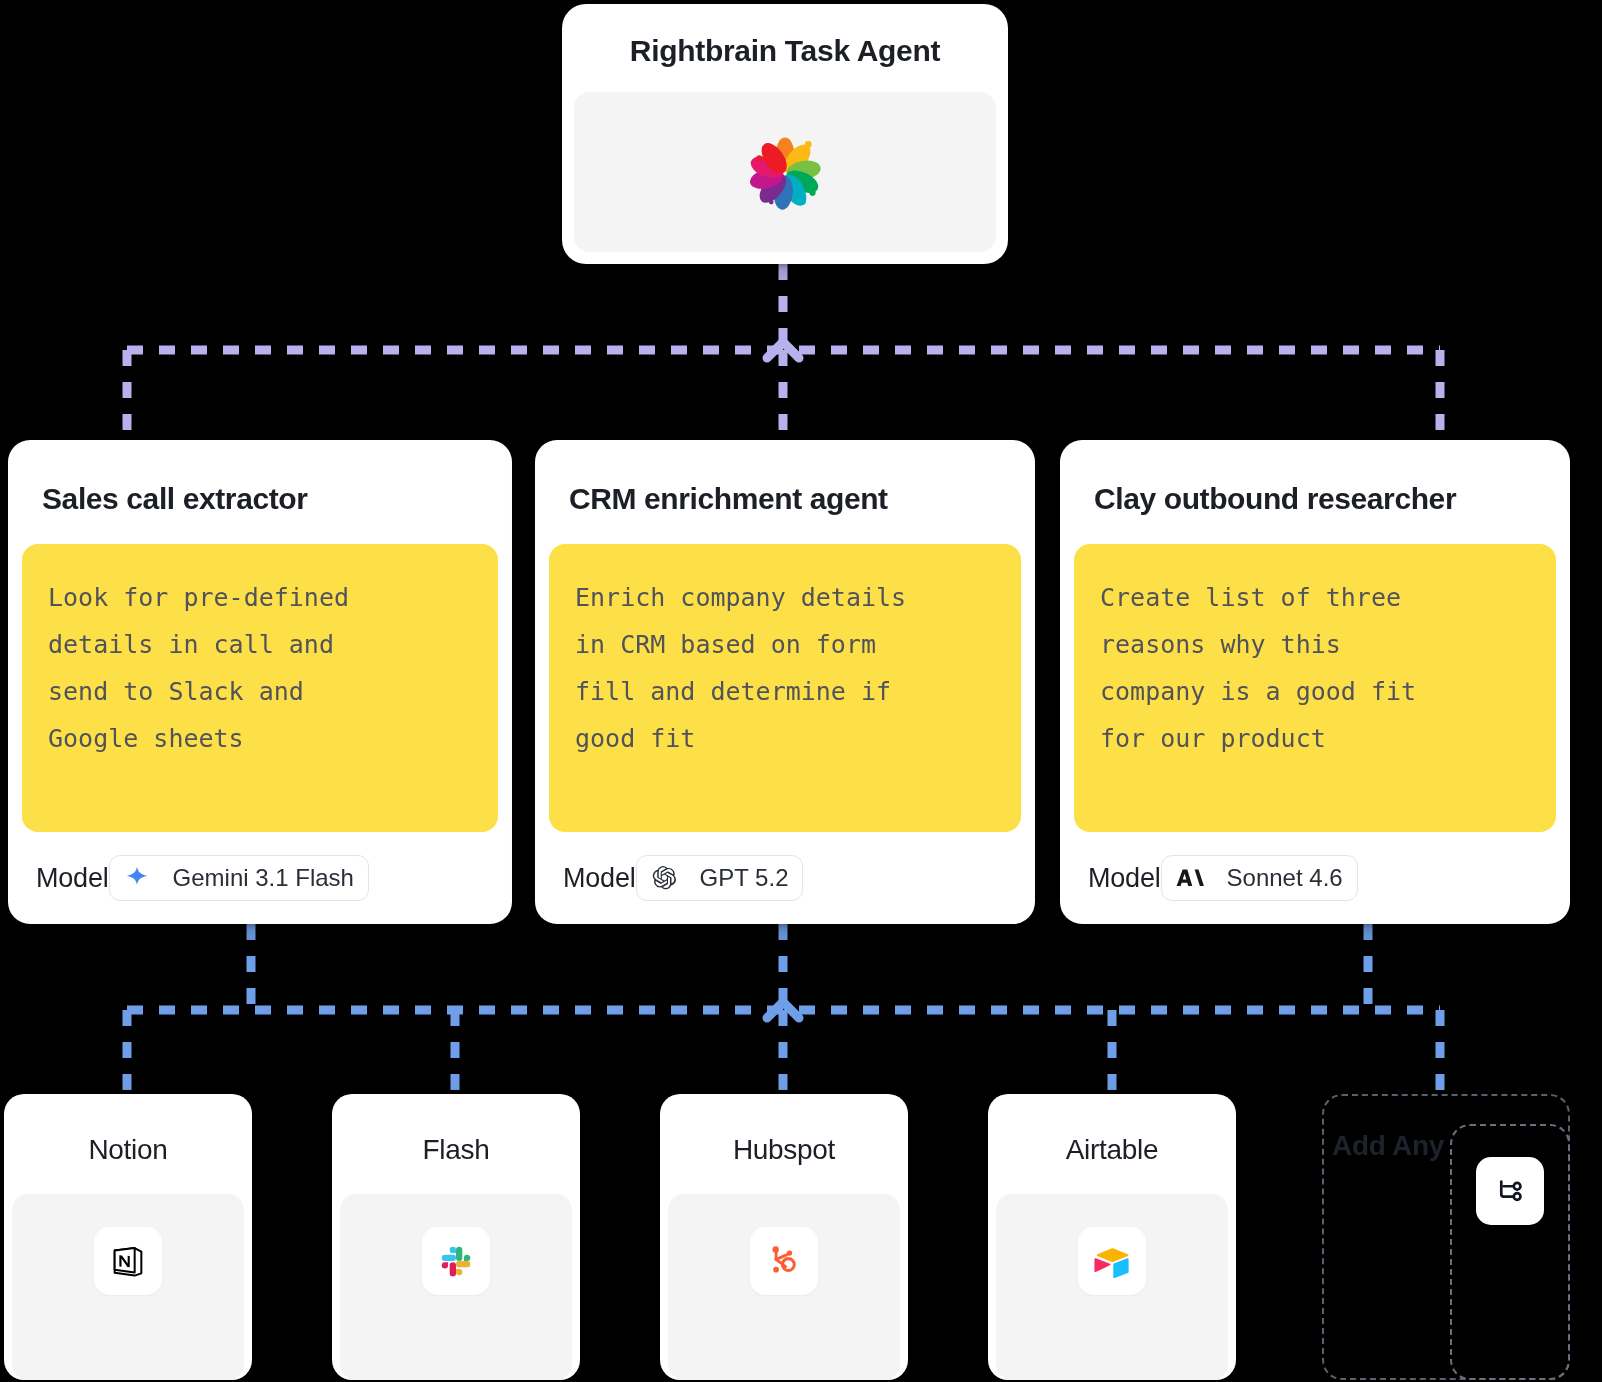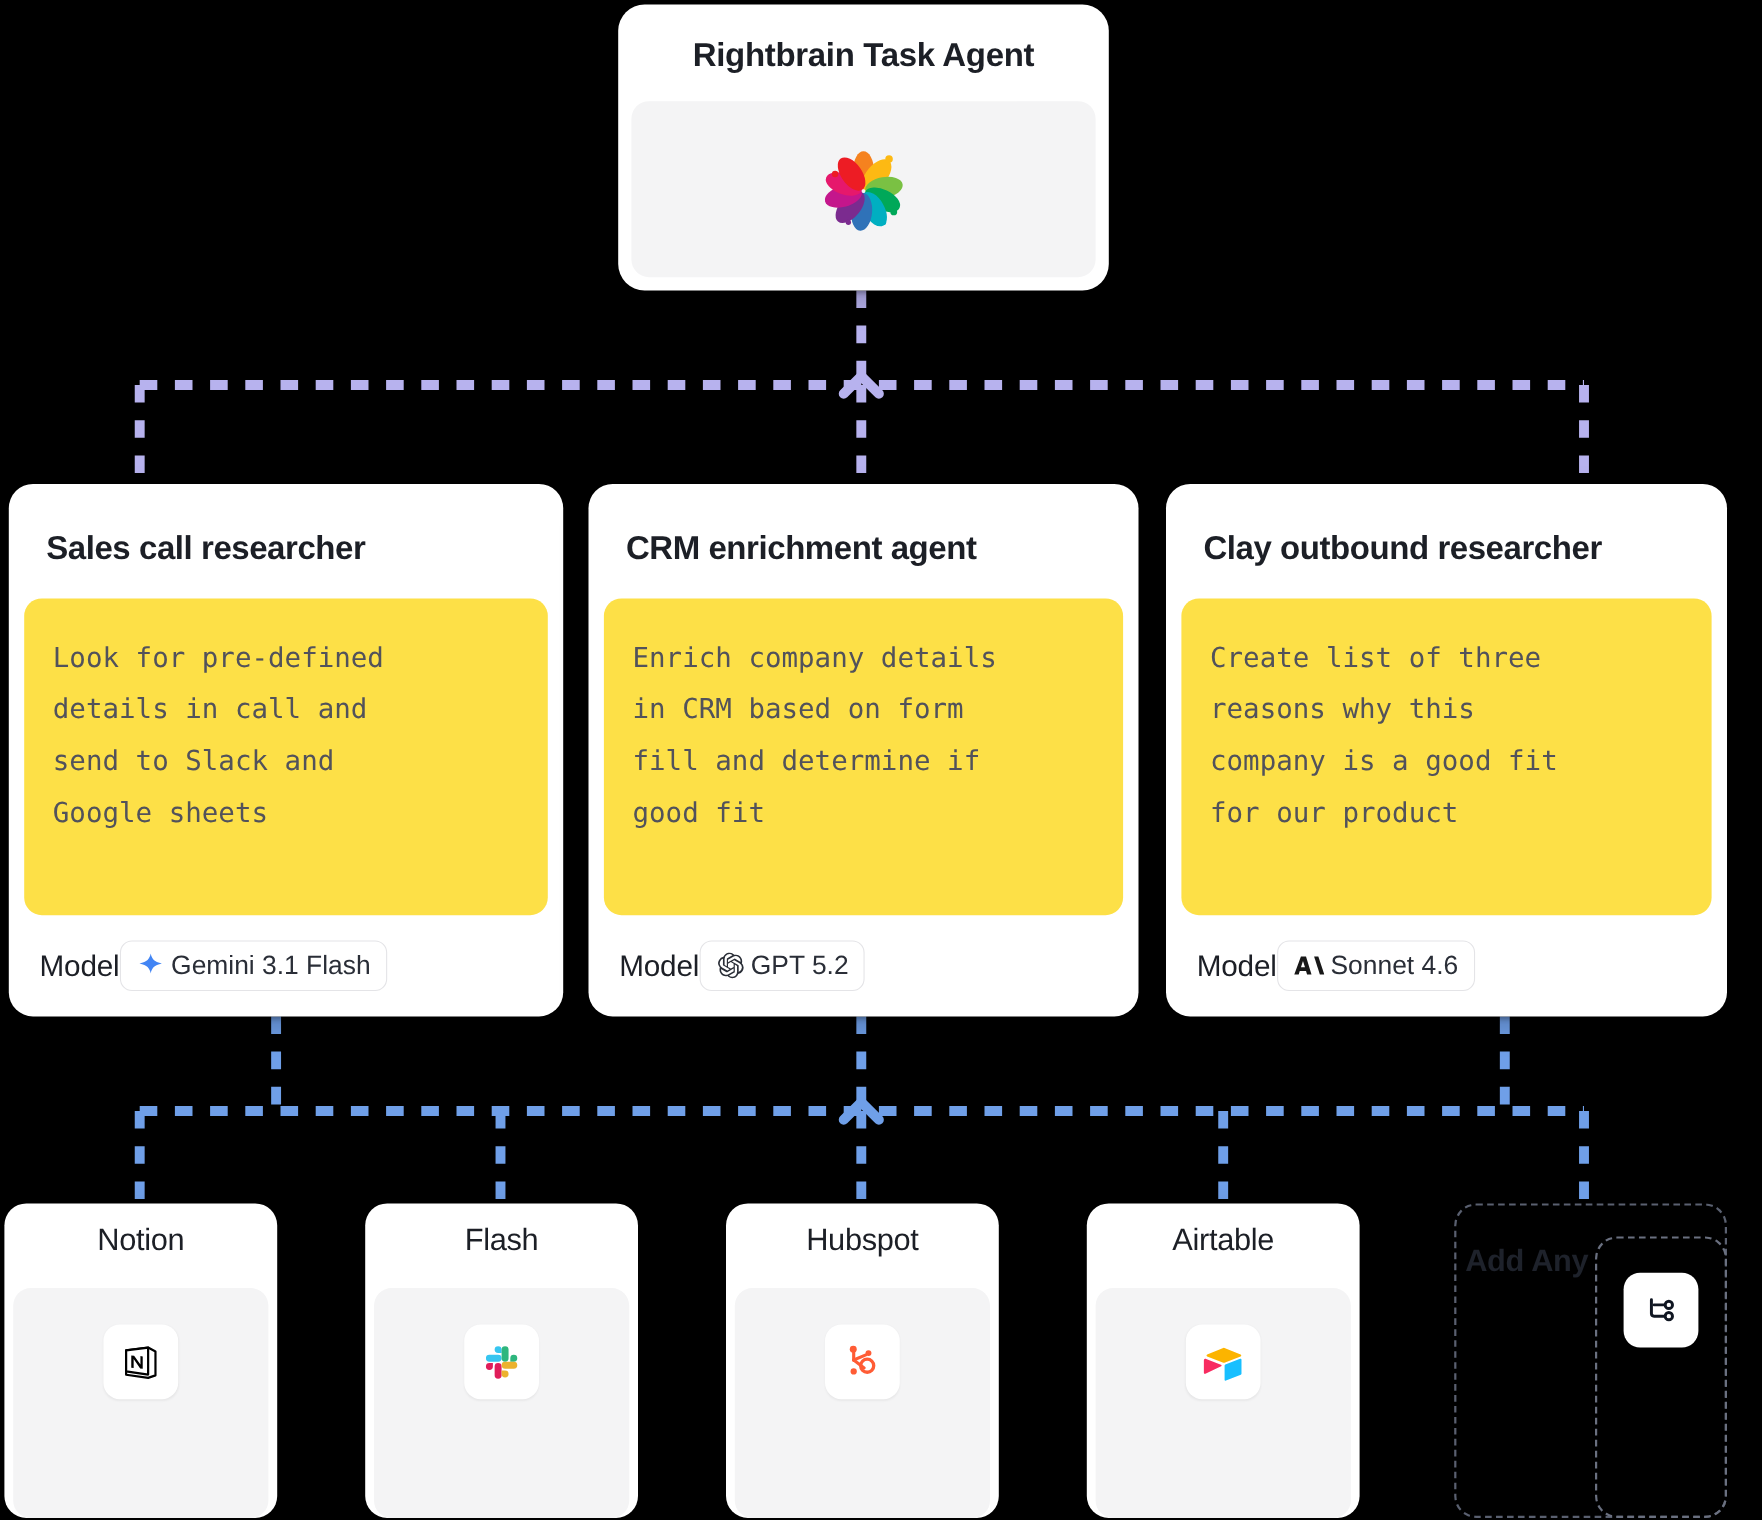--- a/index.html
+++ b/index.html
@@ -55,33 +55,33 @@
     color: #52525b;
     white-space: pre-line;
     flex: 1;
   }
   .agent-card .model-row {
     display: flex; align-items: center; 
     padding: 0 28px; height: 92px;
   }
   .model-label { font-size: 27px; color: #1c1f26; letter-spacing: -0.2px; }
   .model-chip {
-    display: inline-flex; align-items: center; gap: 6px;
+    display: inline-flex; align-items: center; gap: 23px;
     border: 1px solid #e4e4e7; border-radius: 11px;
     background: #ffffff;
     padding: 8px 14px;
     font-size: 24px; color: #2a2e37; white-space: nowrap;
   }
   .model-chip .chip-ico { display: flex; align-items: center; }
 
   
   .int-card { top: 1094px; width: 248px; height: 286px; border-radius: 20px; }
   .int-card .int-title {
     font-size: 28px; font-weight: 500; color: #1c1f26;
-    text-align: center; padding: 17px 8px 0 8px; letter-spacing: -0.3px;
+    text-align: center; padding: 40px 8px 0 8px; letter-spacing: -0.3px;
   }
   .int-card .int-panel {
     margin: 28px 8px 0 8px; flex: 1;
     background: #f4f4f5; border-radius: 16px;
     display: flex; align-items: flex-start; justify-content: center;
     padding-top: 33px;
   }
   .icon-tile {
     width: 68px; height: 68px; background: #ffffff;
     border-radius: 15px;
@@ -158,21 +158,21 @@
           <circle cx="-30" cy="-18" r="3.4" fill="#ed1c24"></circle>
           <circle cx="32" cy="22" r="3.6" fill="#00a859"></circle>
           <circle cx="21" cy="33" r="3" fill="#00afc1"></circle>
           <circle cx="-16" cy="33" r="2.8" fill="#7b2b8f"></circle>
         </g>
       </svg>
     </div>
   </div>
 
   <div class="card agent-card" style="left:8px; width:504px;">
-    <div class="card-title">Sales call researcher</div>
+    <div class="card-title">Sales call extractor</div>
     <div class="prompt-panel">Look for pre-defined
 details in call and
 send to Slack and
 Google sheets</div>
     <div class="model-row">
       <span class="model-label">Model</span>
       <span class="model-chip">
         <span class="chip-ico">
           <svg width="26" height="26" viewBox="0 0 24 24">
               <path d="M12 1.6c.9 4.6 2.9 6.9 9.4 8.4-6.5 1.5-8.5 3.8-9.4 8.4-.9-4.6-2.9-6.9-9.4-8.4C9.1 8.5 11.1 6.2 12 1.6z" fill="#4285f4"></path>

